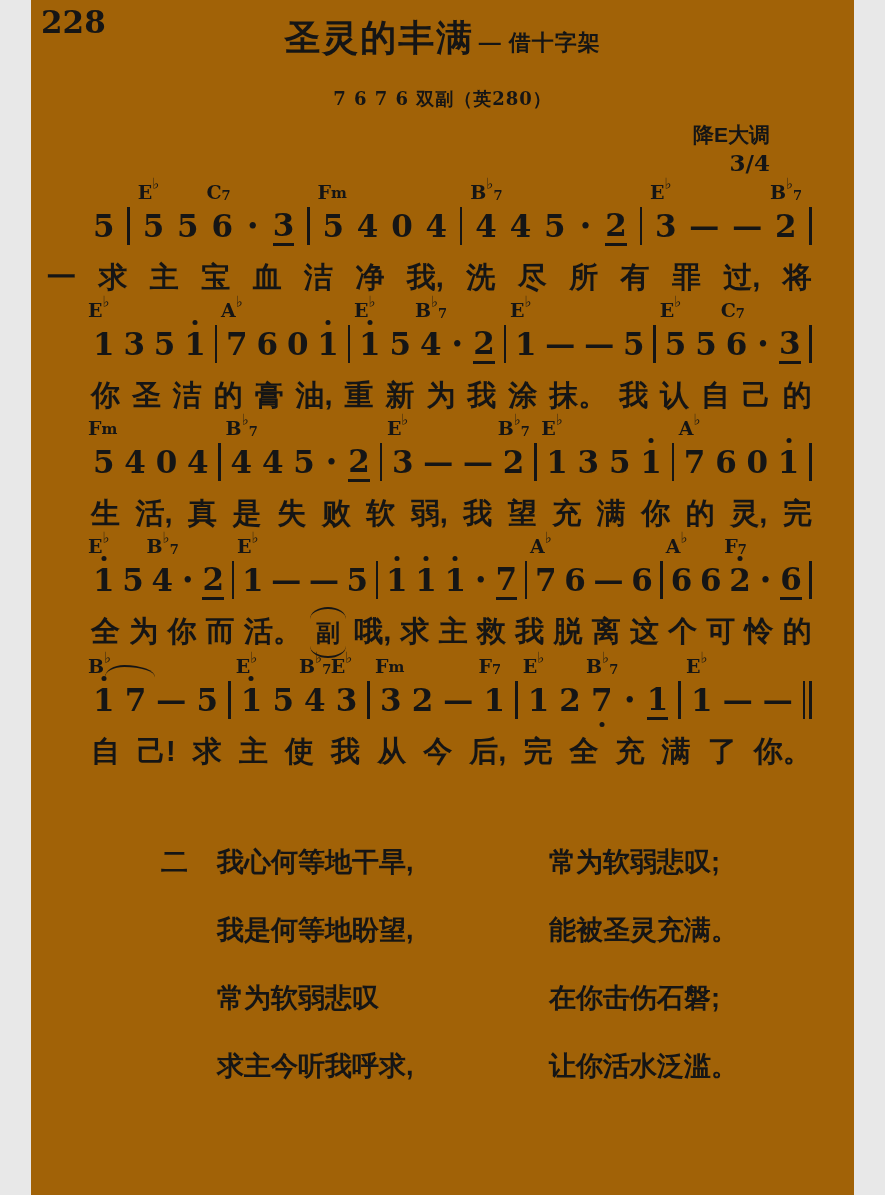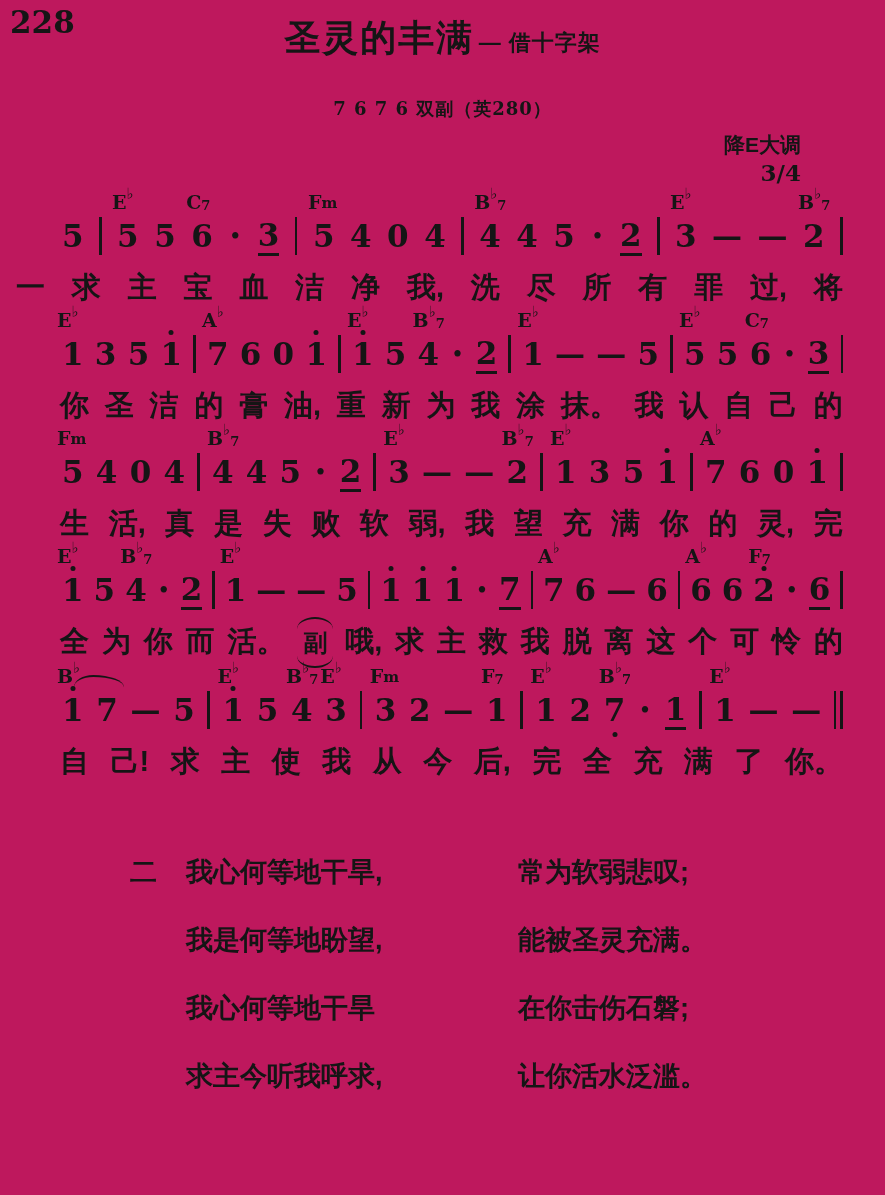--- a/index.html
+++ b/index.html
@@ -1,29 +1,29 @@
 <!DOCTYPE html>
 <html><head>
 <meta charset="utf-8">
 <style>
   html,body { margin:0; padding:0; background:#e8e8e8; }
   .page {
-    width:885px; height:1195px; background:#be185d; position:relative;
+    width:823px; height:1195px; background:#a16207; position:relative;
     font-family:"Liberation Sans", sans-serif; color:#151515; overflow:hidden;
     margin:0 auto;
   }
   .page-number {
     position:absolute; top:4px; left:10px;
     font-family:"DejaVu Serif", serif; font-weight:700; font-size:31px;
   }
   .title-row { padding-top:14px; text-align:center; font-weight:700; white-space:nowrap; }
   .title-main { font-size:36px; letter-spacing:2px; }
   .title-sub  { font-size:22px; letter-spacing:1px; }
   .subtitle {
-    text-align:center; font-weight:700; font-size:18px; margin-top:34px;
+    text-align:center; font-weight:700; font-size:18px; margin-top:24px;
     font-family:"DejaVu Serif", "Liberation Sans", serif; letter-spacing:1px;
   }
   .key-row {
     display:flex; justify-content:space-between; align-items:flex-end;
     padding:10px 84px 0 86px; font-weight:700; font-size:21px;flex-direction:column;
   }
   .time-sig { font-family:"DejaVu Serif", serif; font-size:23px; }
 
   .music { padding:0 42px 0 16px; margin-top:0px; }
   .music-system { position:relative; margin-bottom:12px; }
@@ -721,21 +721,21 @@
       <span class="verse-left">我心何等地干旱,</span>
       <span class="verse-right">常为软弱悲叹;</span>
     </div>
     <div class="verse-row">
       <span class="verse-num"></span>
       <span class="verse-left">我是何等地盼望,</span>
       <span class="verse-right">能被圣灵充满。</span>
     </div>
     <div class="verse-row">
       <span class="verse-num"></span>
-      <span class="verse-left">我心何等地干旱</span>
+      <span class="verse-left">常为软弱悲叹</span>
       <span class="verse-right">在你击伤石磐;</span>
     </div>
     <div class="verse-row">
       <span class="verse-num"></span>
       <span class="verse-left">求主今听我呼求,</span>
       <span class="verse-right">让你活水泛滥。</span>
     </div>
   </div>
 </div>
 

